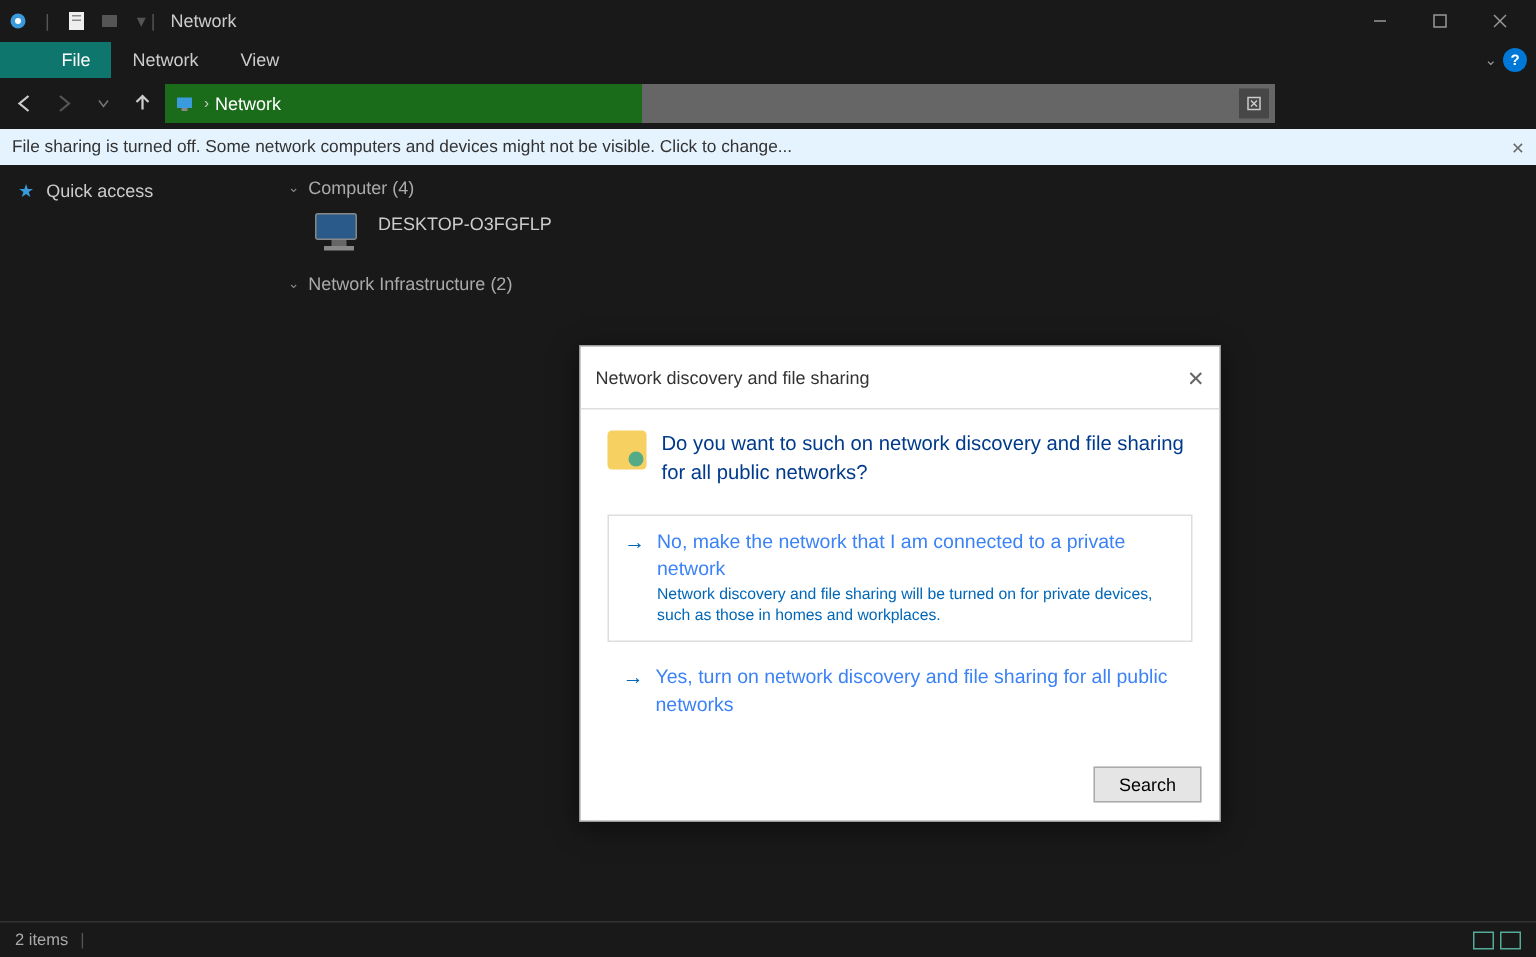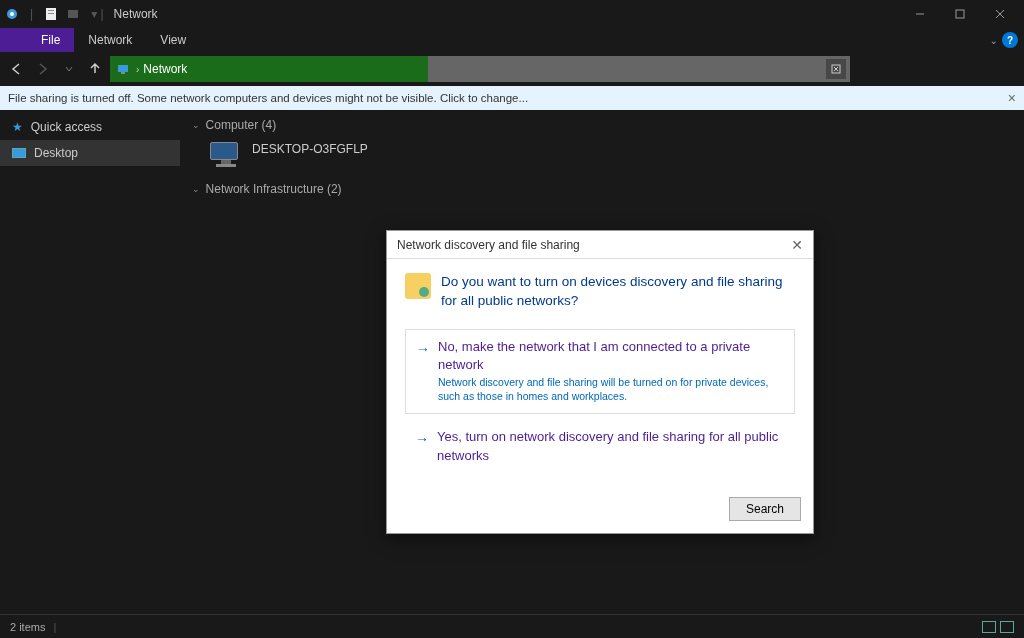--- a/index.html
+++ b/index.html
@@ -11,21 +11,21 @@
     .title-bar .tb-icon { width: 16px; height: 16px; display: flex; align-items: center; justify-content: center; }
     .title-bar .tb-sep { color: #555; margin: 0 4px; }
     .title-bar .tb-title { color: #ccc; margin-left: 6px; font-size: 12px; }
     .title-bar .tb-spacer { flex: 1; }
     .title-bar .win-controls { display: flex; }
     .title-bar .win-btn { width: 40px; height: 28px; display: flex; align-items: center; justify-content: center; color: #999; font-size: 10px; }
     
     
     .ribbon { height: 24px; background: #191919; display: flex; align-items: stretch; position: relative; }
     .ribbon .tab { padding: 0 14px; display: flex; align-items: center; font-size: 12px; color: #ccc; cursor: pointer; }
-    .ribbon .tab.file { background: #4c1d95; color: #fff; padding-left: 41px; }
+    .ribbon .tab.file { background: #0f766e; color: #fff; padding-left: 41px; }
     .ribbon .ribbon-right { margin-left: auto; display: flex; align-items: center; padding-right: 6px; gap: 4px; }
     .ribbon .help-icon { width: 16px; height: 16px; border-radius: 50%; background: #0078d7; color: #fff; font-size: 10px; display: flex; align-items: center; justify-content: center; font-weight: bold; }
     .ribbon .chevron { color: #999; font-size: 10px; }
     
     
     .nav-bar { height: 34px; background: #191919; display: flex; align-items: center; padding: 4px 6px; gap: 4px; }
     .nav-btn { width: 22px; height: 22px; display: flex; align-items: center; justify-content: center; color: #ccc; font-size: 12px; }
     .nav-btn.disabled { color: #555; }
     .address-bar { flex: 1; height: 26px; background: linear-gradient(to right, #1a6b1a 0%, #1a6b1a 43%, #666 43%, #666 100%); display: flex; align-items: center; padding: 0 4px; max-width: 740px; position: relative; }
     .address-bar .addr-icon { width: 18px; height: 18px; display: flex; align-items: center; justify-content: center; }
@@ -55,31 +55,31 @@
     .computer-icon .monitor { width: 28px; height: 18px; background: #2a5a8a; border: 1px solid #888; border-radius: 2px; }
     .computer-icon .stand { width: 10px; height: 4px; background: #666; margin: 0 auto; }
     .computer-icon .base { width: 20px; height: 3px; background: #888; margin: 0 auto; }
     .router-icon { width: 34px; height: 18px; background: linear-gradient(#ddd, #aaa); border-radius: 3px; position: relative; }
     .router-icon::before, .router-icon::after { content:""; position: absolute; top:-6px; width: 2px; height: 6px; background: #555; }
     .router-icon::before { left: 5px; }
     .router-icon::after { right: 5px; }
     
     
     .dialog { position: absolute; left: 386px; top: 230px; width: 428px; background: #fff; color: #333; border: 1px solid #999; box-shadow: 0 4px 16px rgba(0,0,0,0.5); font-size: 12px; }
-    .dialog-title { height: 28px; display: flex; align-items: center; padding: 0 10px; font-size: 12px; color: #333; border-bottom: 1px solid #ddd; }
+    .dialog-title { height: 42px; display: flex; align-items: center; padding: 0 10px; font-size: 12px; color: #333; border-bottom: 1px solid #ddd; }
     .dialog-title .dlg-close { margin-left: auto; font-size: 14px; color: #666; cursor: pointer; }
     .dialog-body { padding: 14px 18px 10px 18px; }
     .dialog-q { display: flex; gap: 10px; margin-bottom: 18px; }
     .dialog-q .q-icon { width: 26px; height: 26px; background: #f6d060; border-radius: 3px; flex-shrink: 0; position: relative; overflow: hidden; }
     .dialog-q .q-icon::after { content:""; position: absolute; right:2px; bottom: 2px; width: 10px; height: 10px; background: #5a8; border-radius: 50%; }
     .dialog-q .q-text { color: #003a8c; font-size: 13.5px; line-height: 1.4; }
     .option-box { border: 1px solid #ddd; padding: 8px 10px 10px 10px; margin-bottom: 10px; }
     .option-row { display: flex; gap: 8px; align-items: flex-start; margin-bottom: 2px; }
     .option-row .arrow { color: #0067b8; font-size: 14px; line-height: 1.3; }
-    .option-title { color: #4c1d95; font-size: 13px; line-height: 1.4; }
+    .option-title { color: #3b82f6; font-size: 13px; line-height: 1.4; }
     .option-desc { color: #0067b8; font-size: 10.5px; margin-left: 22px; line-height: 1.3; }
     .option-plain { padding: 4px 10px; margin-bottom: 8px; }
     .dialog-footer { display: flex; justify-content: flex-end; padding: 8px 12px 12px 12px; }
     .dlg-btn { padding: 4px 16px; background: #e5e5e5; border: 1px solid #aaa; font-size: 12px; cursor: pointer; }
     
     
     .status-bar { position: absolute; bottom: 0; left: 0; right: 0; height: 24px; background: #191919; border-top: 1px solid #333; display: flex; align-items: center; padding: 0 10px; color: #aaa; font-size: 11px; }
     .status-bar .sep { margin: 0 8px; color: #555; }
     .status-bar .view-icons { margin-left: auto; display: flex; gap: 4px; }
     .status-bar .vicon { width: 14px; height: 12px; border: 1px solid #5a9; }
@@ -188,24 +188,20 @@
   <span>File sharing is turned off. Some network computers and devices might not be visible. Click to change...</span>
   <span class="info-close">×</span>
 </div>
 
 <div class="main">
   <div class="sidebar">
     <div class="sidebar-item">
       <span class="star">★</span>
       <span>Quick access</span>
     </div>
-    <div class="sidebar-item selected">
-      <span class="deskicon"></span>
-      <span>Desktop</span>
-    </div>
   </div>
 
   <div class="content">
     <div class="group-header">
       <span class="chev">⌄</span>
       <span>Computer (4)</span>
     </div>
     <div class="device-item">
       <div class="computer-icon">
         <div class="monitor"></div>
@@ -223,21 +219,21 @@
 </div>
 
 <div class="dialog">
   <div class="dialog-title">
     <span>Network discovery and file sharing</span>
     <span class="dlg-close">✕</span>
   </div>
   <div class="dialog-body">
     <div class="dialog-q">
       <div class="q-icon"></div>
-      <div class="q-text">Do you want to turn on devices discovery and file sharing for all public networks?</div>
+      <div class="q-text">Do you want to such on network discovery and file sharing for all public networks?</div>
     </div>
     <div class="option-box">
       <div class="option-row">
         <span class="arrow">→</span>
         <span class="option-title">No, make the network that I am connected to a private network</span>
       </div>
       <div class="option-desc">Network discovery and file sharing will be turned on for private devices, such as those in homes and workplaces.</div>
     </div>
     <div class="option-plain">
       <div class="option-row">

